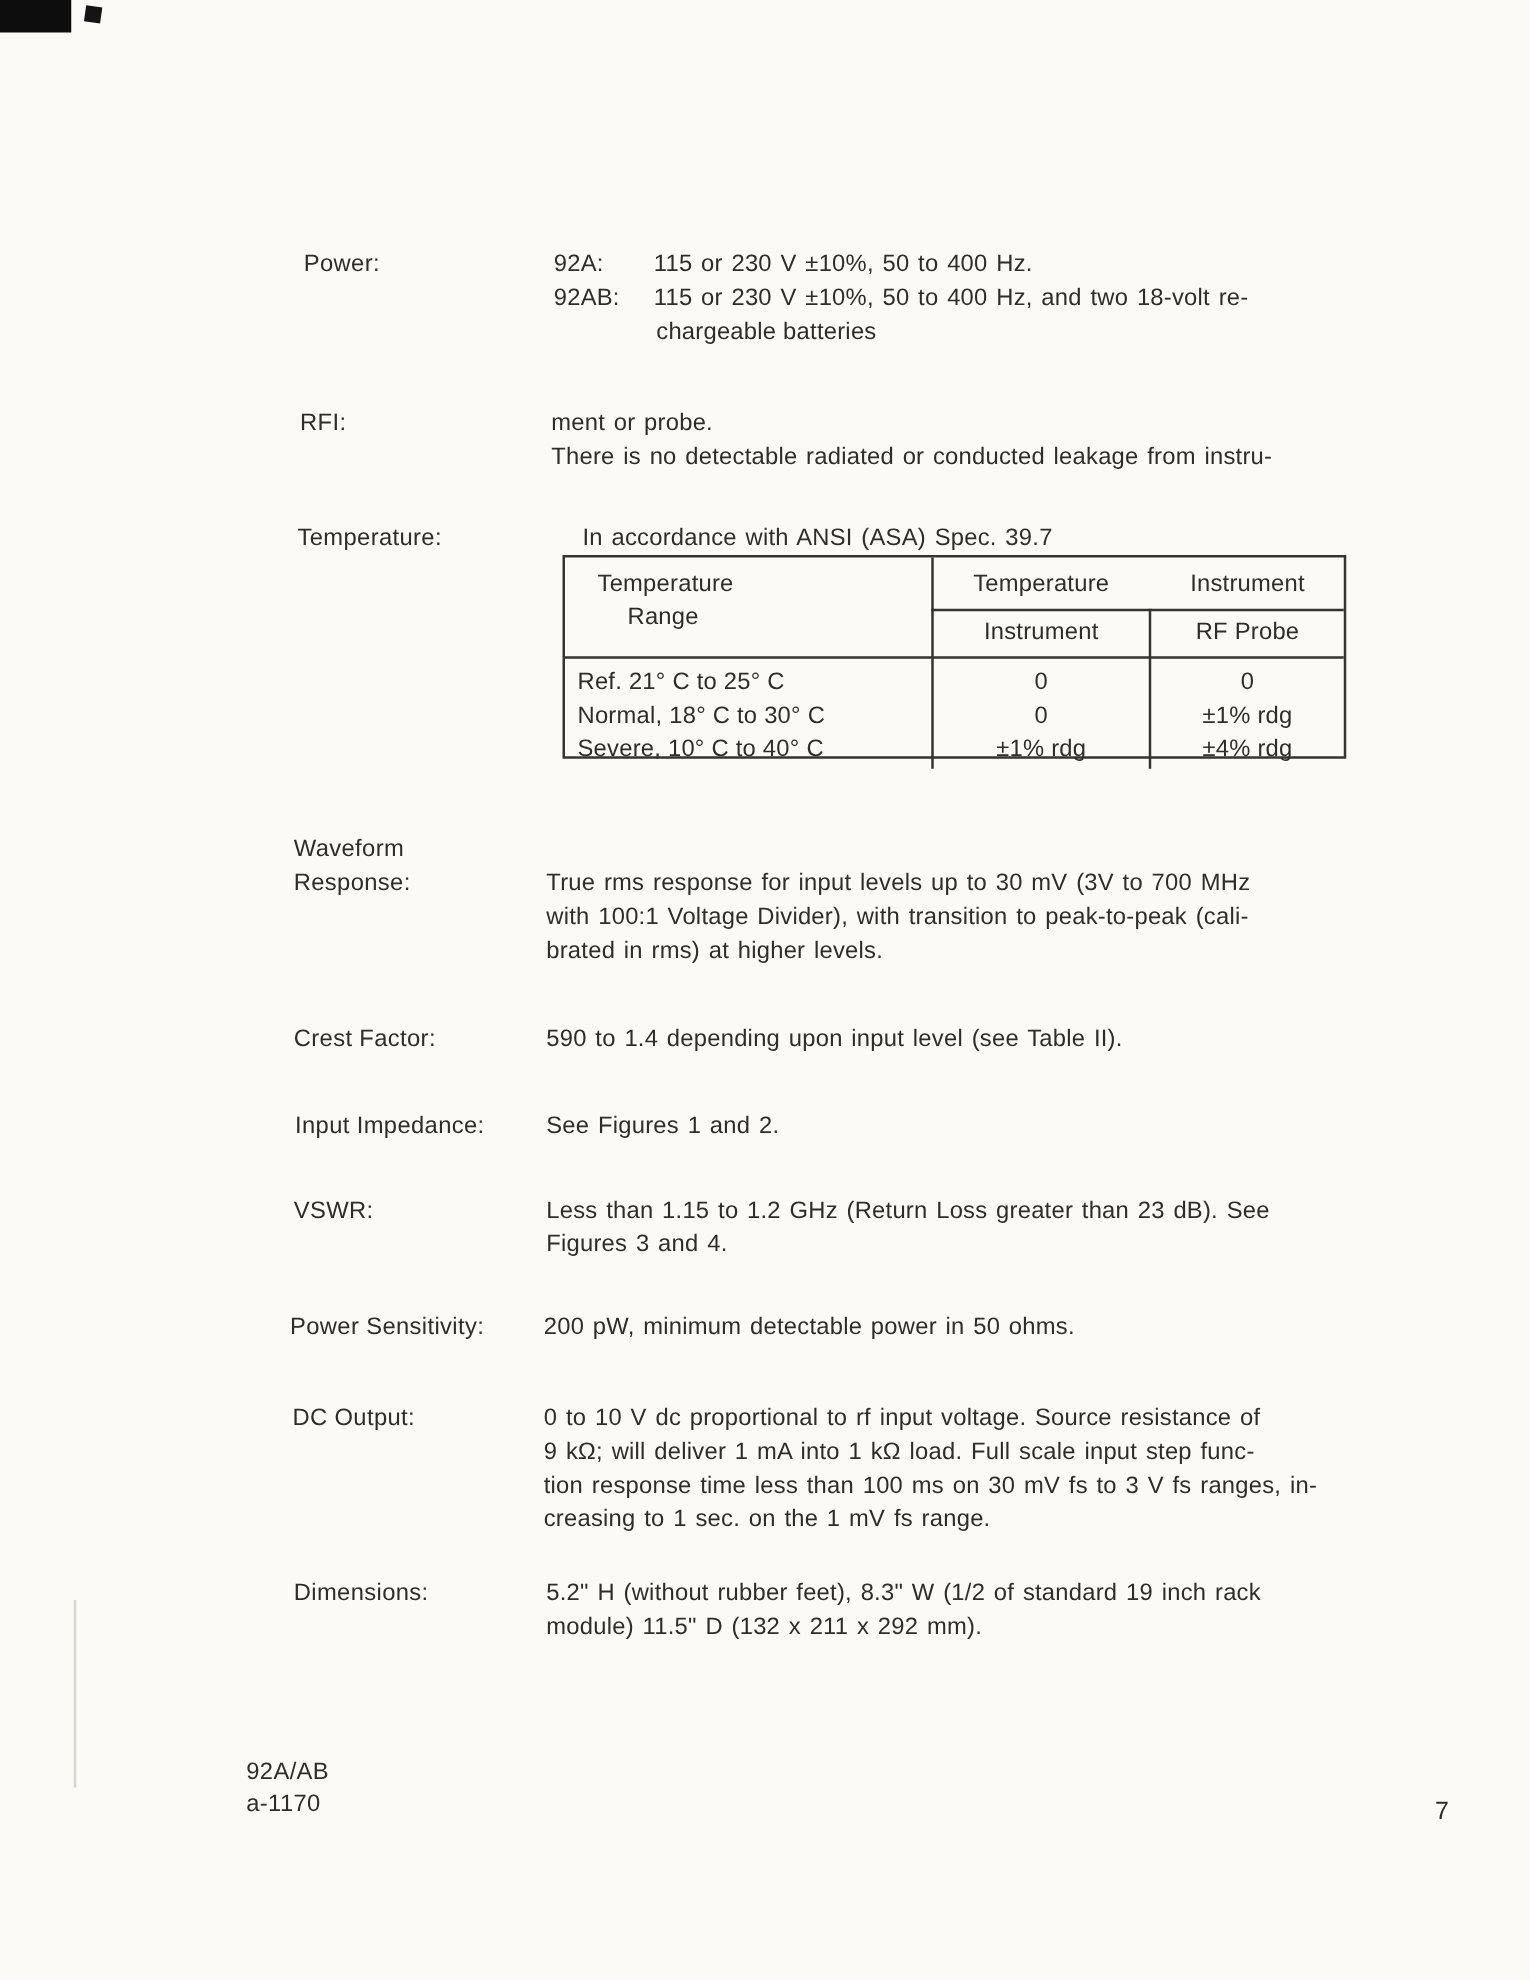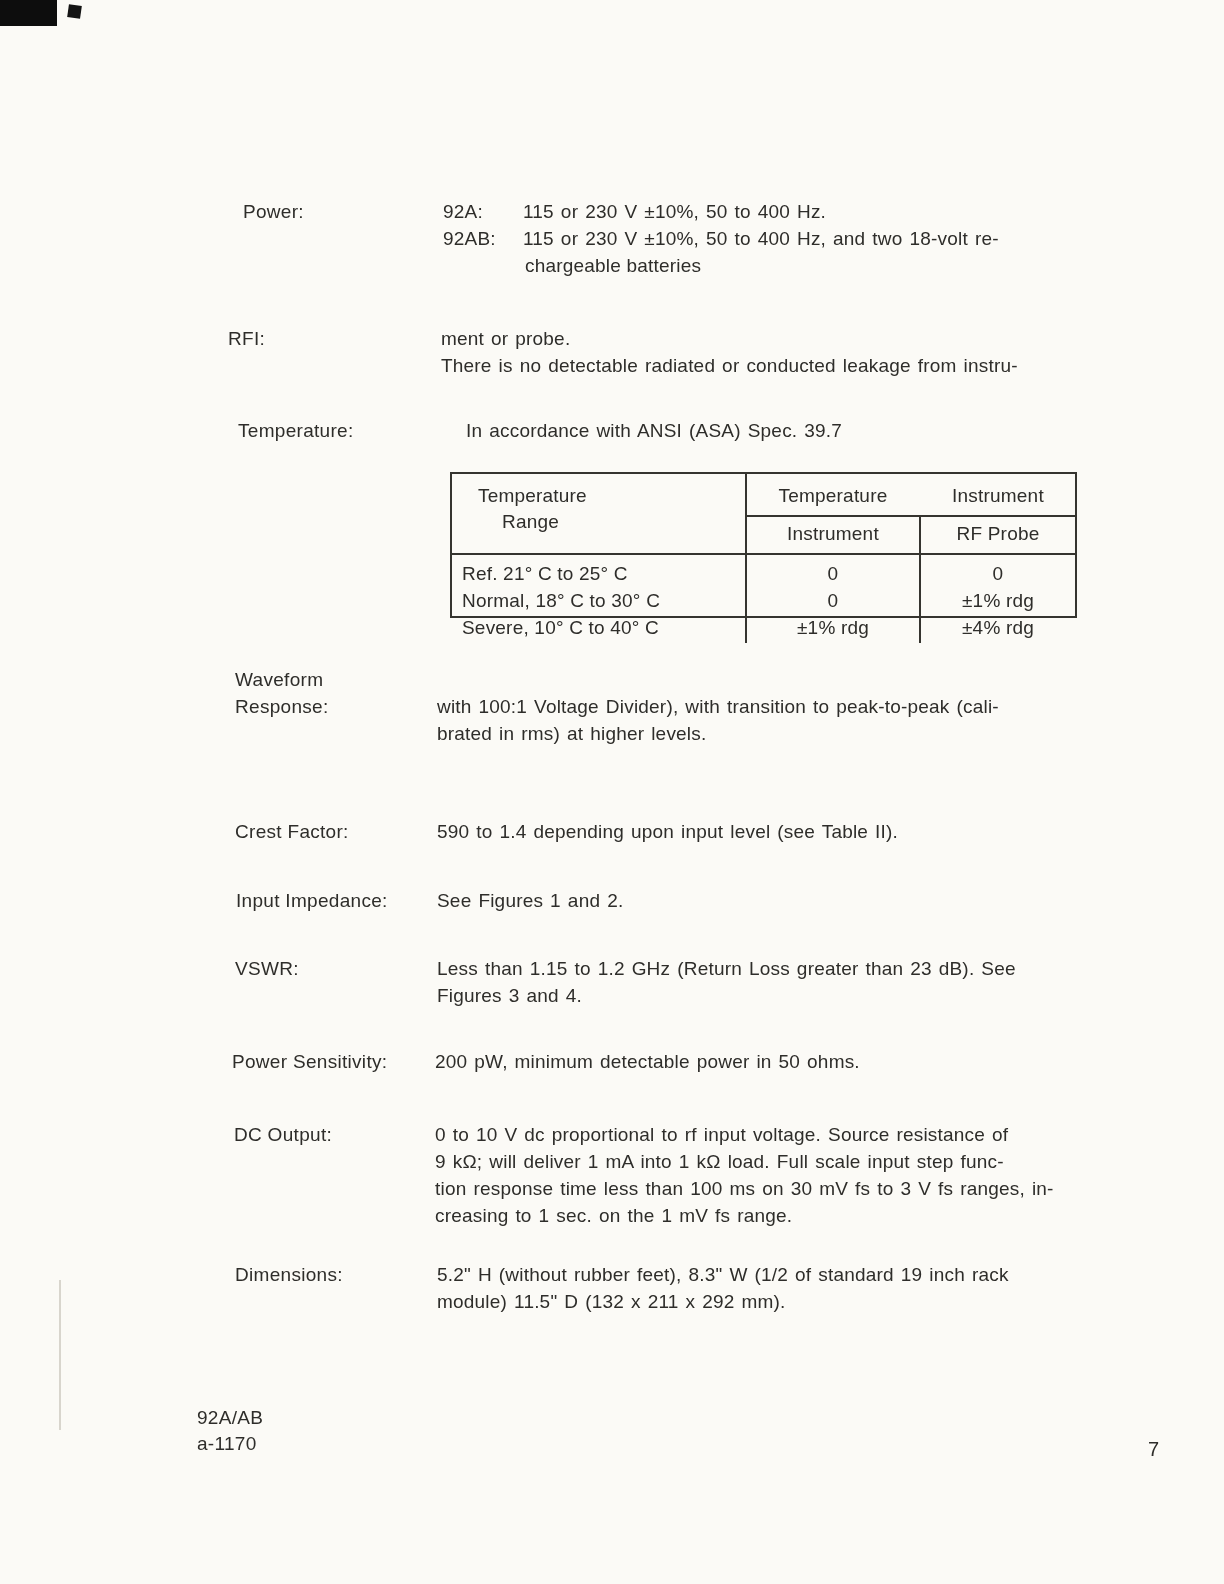--- a/index.html
+++ b/index.html
@@ -16,21 +16,21 @@
   .prow { display:flex; line-height:27px; white-space:nowrap; letter-spacing:.2px; word-spacing:1.5px;align-items:center; }
   .prow .model { display:inline-block; min-width:80px; }
   .cont-line { margin-left:82px; line-height:27px; white-space:nowrap; letter-spacing:.2px; }
 
   
   .artifact-1 { position:absolute; left:0; top:0; width:57px; height:26px; background:#0d0d0d; }
   .artifact-2 { position:absolute; left:68px; top:5px; width:13px; height:13px; background:#141414; transform:rotate(8deg); }
   .artifact-line { position:absolute; left:59px; top:1280px; width:2px; height:150px; background:#d8d5cd; }
 
   
-  .spec-table { position:absolute; left:450px; top:472px; width:627px; height:146px; border:2px solid #35342f; }
+  .spec-table { position:absolute; left:450px; top:444px; width:627px; height:163px; border:2px solid #35342f; }
   .tline { position:absolute; background:#35342f; }
   .vline1 { left:293px; top:0; width:2px; height:169px; }
   .vline2 { left:467px; top:41px; width:2px; height:128px; }
   .hline1 { left:293px; top:41px; width:330px; height:2px; }
   .hline2 { left:0; top:79px; width:623px; height:2px; }
   .tcell { position:absolute; white-space:nowrap; line-height:27px; letter-spacing:.2px; }
   .tcell.center { text-align:center; }
   .footer-text { position:absolute; white-space:nowrap; line-height:26px; letter-spacing:.3px; }
 </style>
 </head>
@@ -48,21 +48,21 @@
       <span class="model">92A:</span>
       <span>115 or 230 V ±10%, 50 to 400 Hz.</span>
     </div>
     <div class="prow">
       <span class="model">92AB:</span>
       <span>115 or 230 V ±10%, 50 to 400 Hz, and two 18-volt re-</span>
     </div>
     <div class="cont-line">chargeable batteries</div>
   </div>
 
-  <div class="label" style="left:228px;top:325px">RFI:</div>
+  <div class="label" style="left:240px;top:325px">RFI:</div>
   <div class="content" style="left:441px;top:325px">
     <div class="line">ment or probe.</div>
     <div class="line">There is no detectable radiated or conducted leakage from instru-</div>
   </div>
 
   <div class="label" style="left:238px;top:417px">Temperature:</div>
   <div class="content" style="left:466px;top:417px">
     <div class="line">In accordance with ANSI (ASA) Spec. 39.7</div>
   </div>
 
@@ -90,20 +90,21 @@
     <div class="tcell center" style="left:297px;top:140px;width:168px">±1% rdg</div>
 
     <div class="tcell center" style="left:471px;top:86px;width:150px">0</div>
     <div class="tcell center" style="left:471px;top:113px;width:150px">±1% rdg</div>
     <div class="tcell center" style="left:471px;top:140px;width:150px">±4% rdg</div>
   </div>
 
   <div class="label" style="left:235px;top:666px">Waveform</div>
   <div class="label" style="left:235px;top:693px">Response:</div>
   <div class="content" style="left:437px;top:693px">
+    <div class="line">True rms response for input levels up to 30 mV (3V to 700 MHz</div>
     <div class="line">with 100:1 Voltage Divider), with transition to peak-to-peak (cali-</div>
     <div class="line">brated in rms) at higher levels.</div>
   </div>
 
   <div class="label" style="left:235px;top:818px">Crest Factor:</div>
   <div class="content" style="left:437px;top:818px">
     <div class="line">590 to 1.4 depending upon input level (see Table II).</div>
   </div>
 
   <div class="label" style="left:236px;top:887px">Input Impedance:</div>

